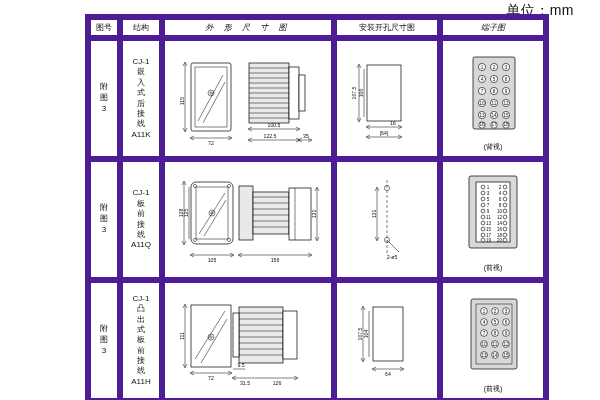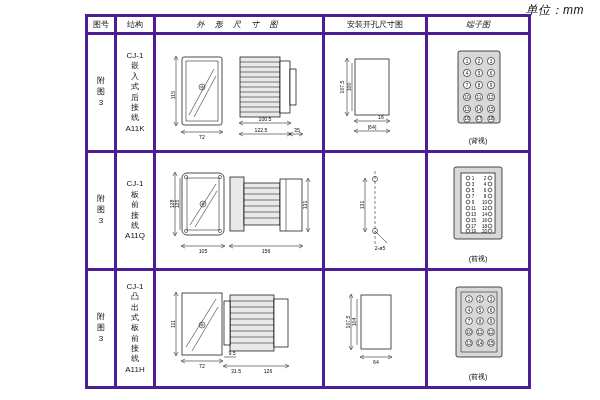--- a/index.html
+++ b/index.html
@@ -6,32 +6,32 @@
   body{
     width:600px;height:400px;
     background:#ffffff;
     font-family:"Liberation Sans", sans-serif;
     color:#111;
     overflow:hidden;
   }
   .page{position:relative;width:600px;height:400px;}
 
   .unit{
-    position:absolute;right:16px;top:2px;
-    font-size:12px;color:#111;letter-spacing:.5px;font-style:italic;
+    position:absolute;right:26px;top:2px;
+    font-size:14px;color:#111;letter-spacing:.5px;
   }
 
   table.main{
     position:absolute;left:85px;top:14px;
     width:430px;height:372px;
     border-collapse:collapse;
     table-layout:fixed;
   }
   table.main td,table.main th{
-    border:3px solid #4c1d95;
+    border:6px solid #4c1d95;
     padding:0;
     vertical-align:middle;
     text-align:center;
     font-weight:normal;
     font-size:8px;
   }
   thead th{height:15px;}
   .hdr-no{width:26px;}
   .hdr-struct{width:36px;}
   .hdr-outline{width:166px;font-style:italic;}

